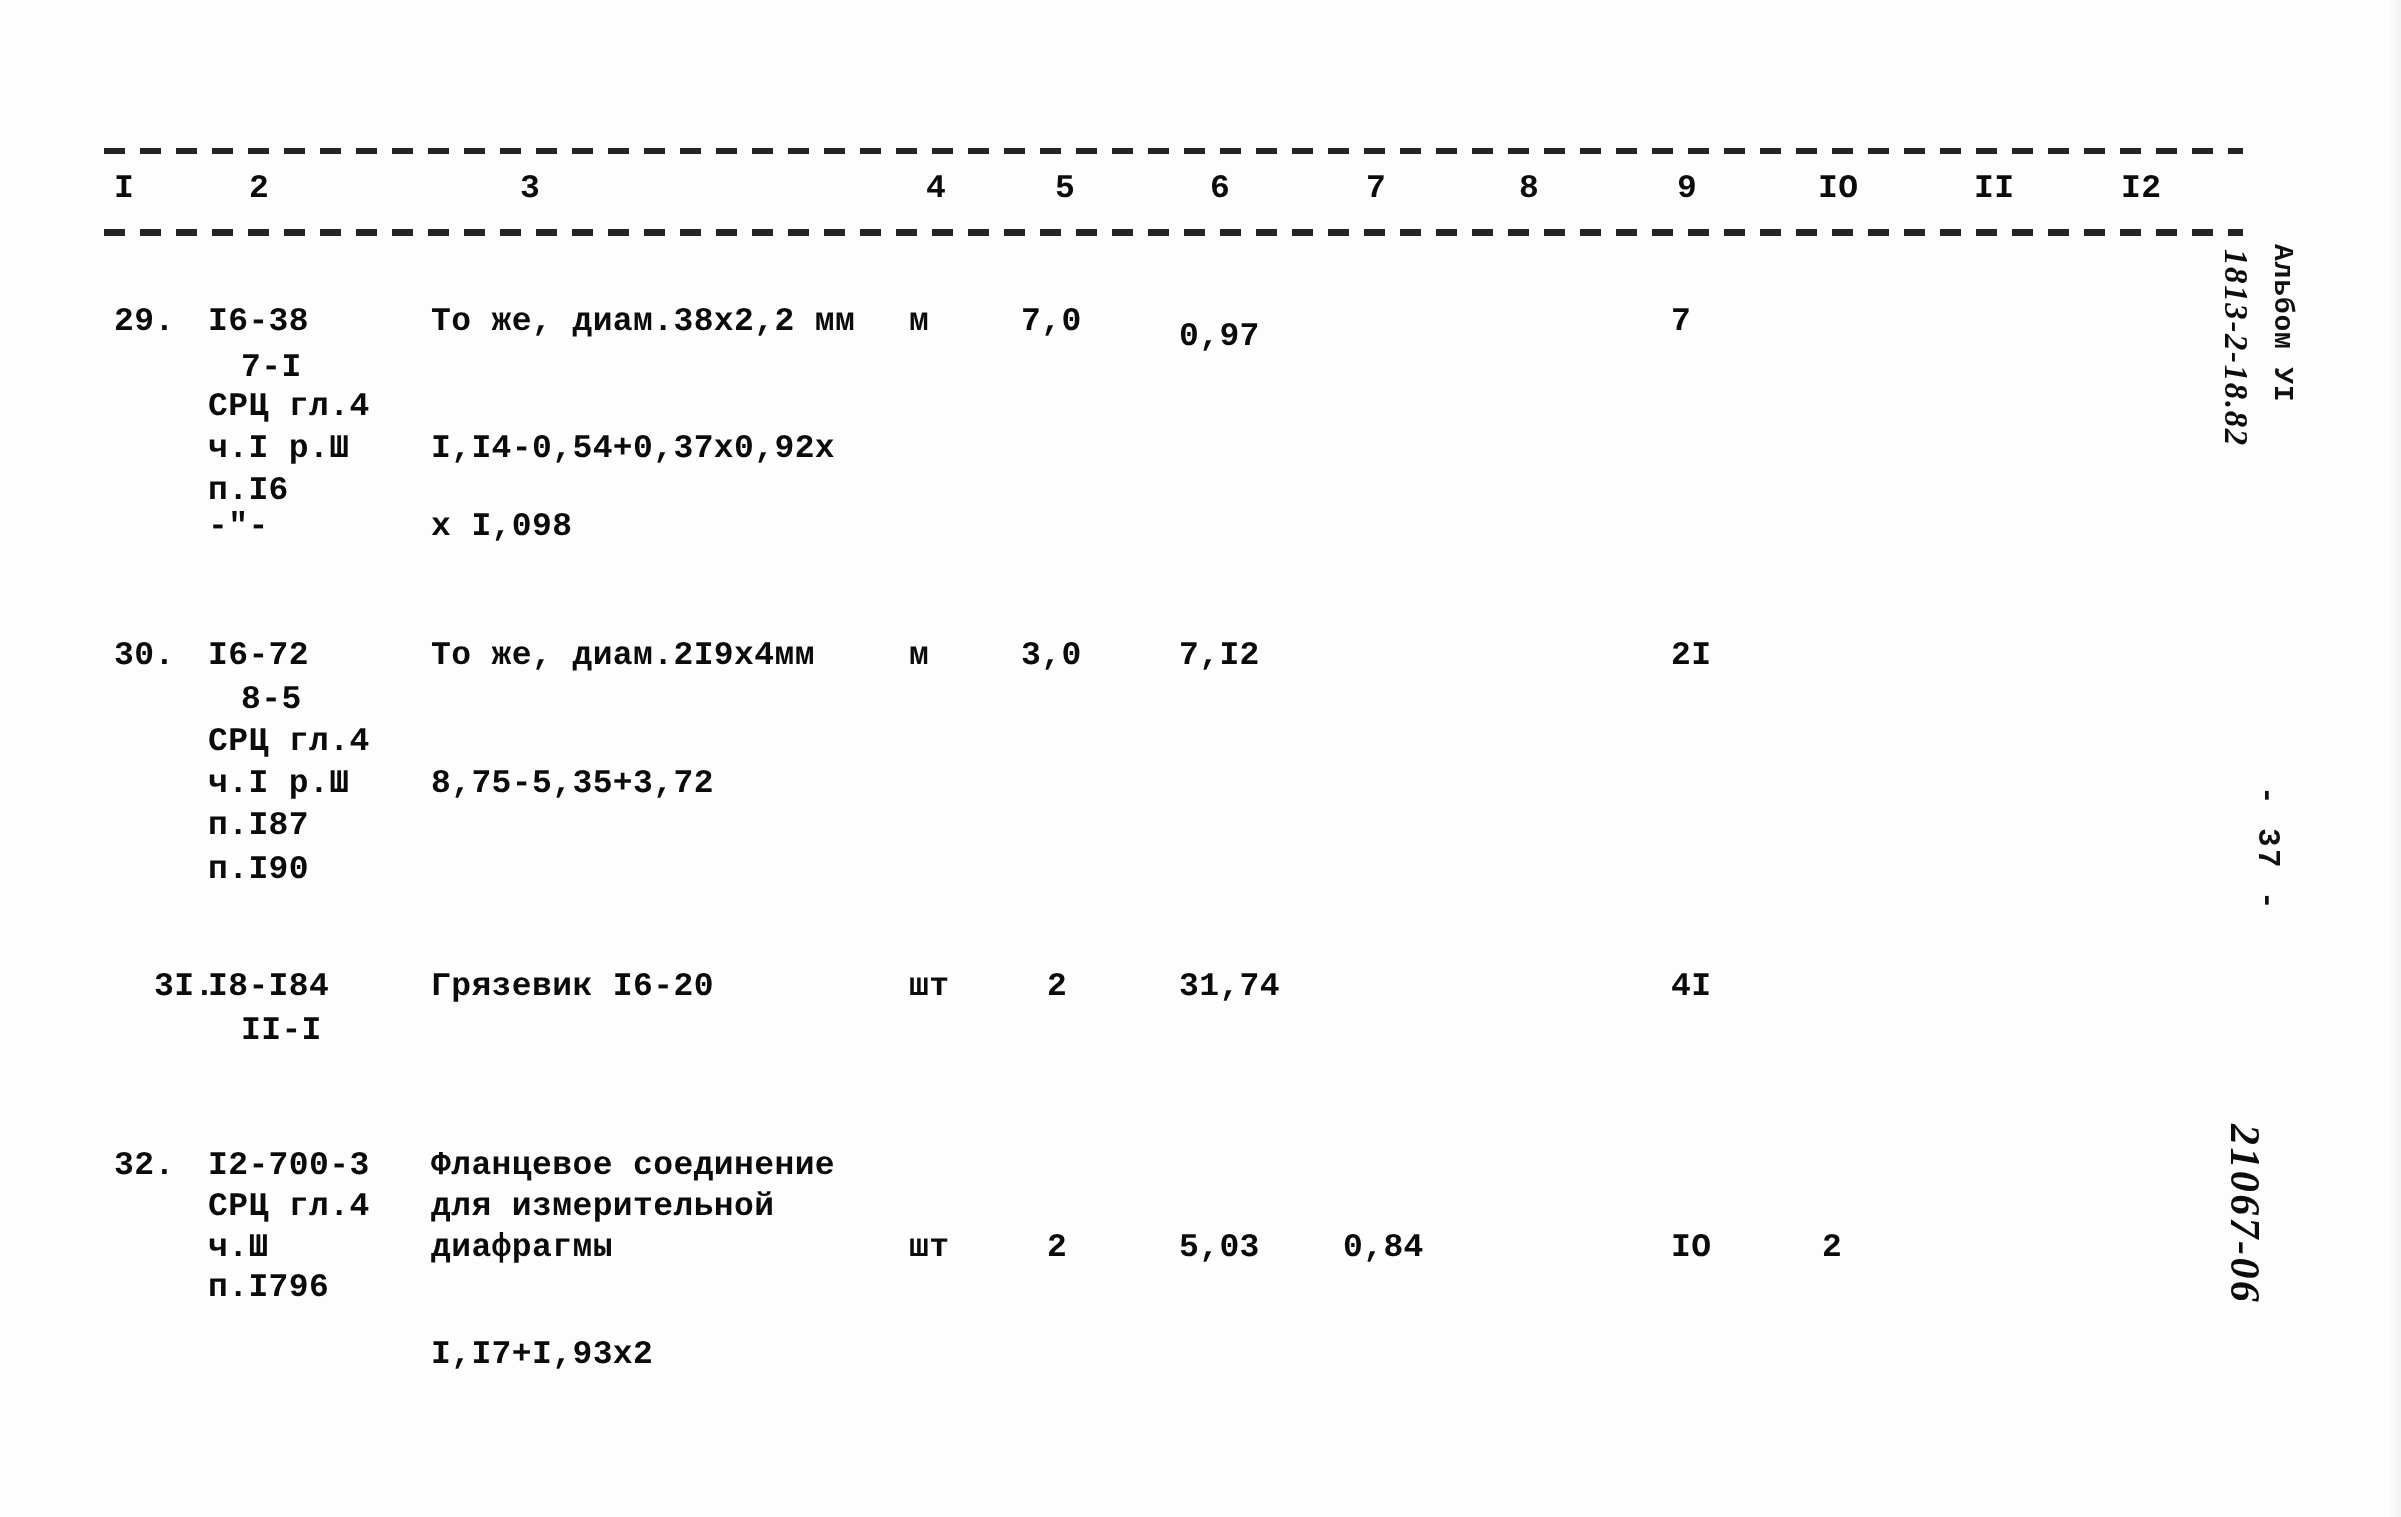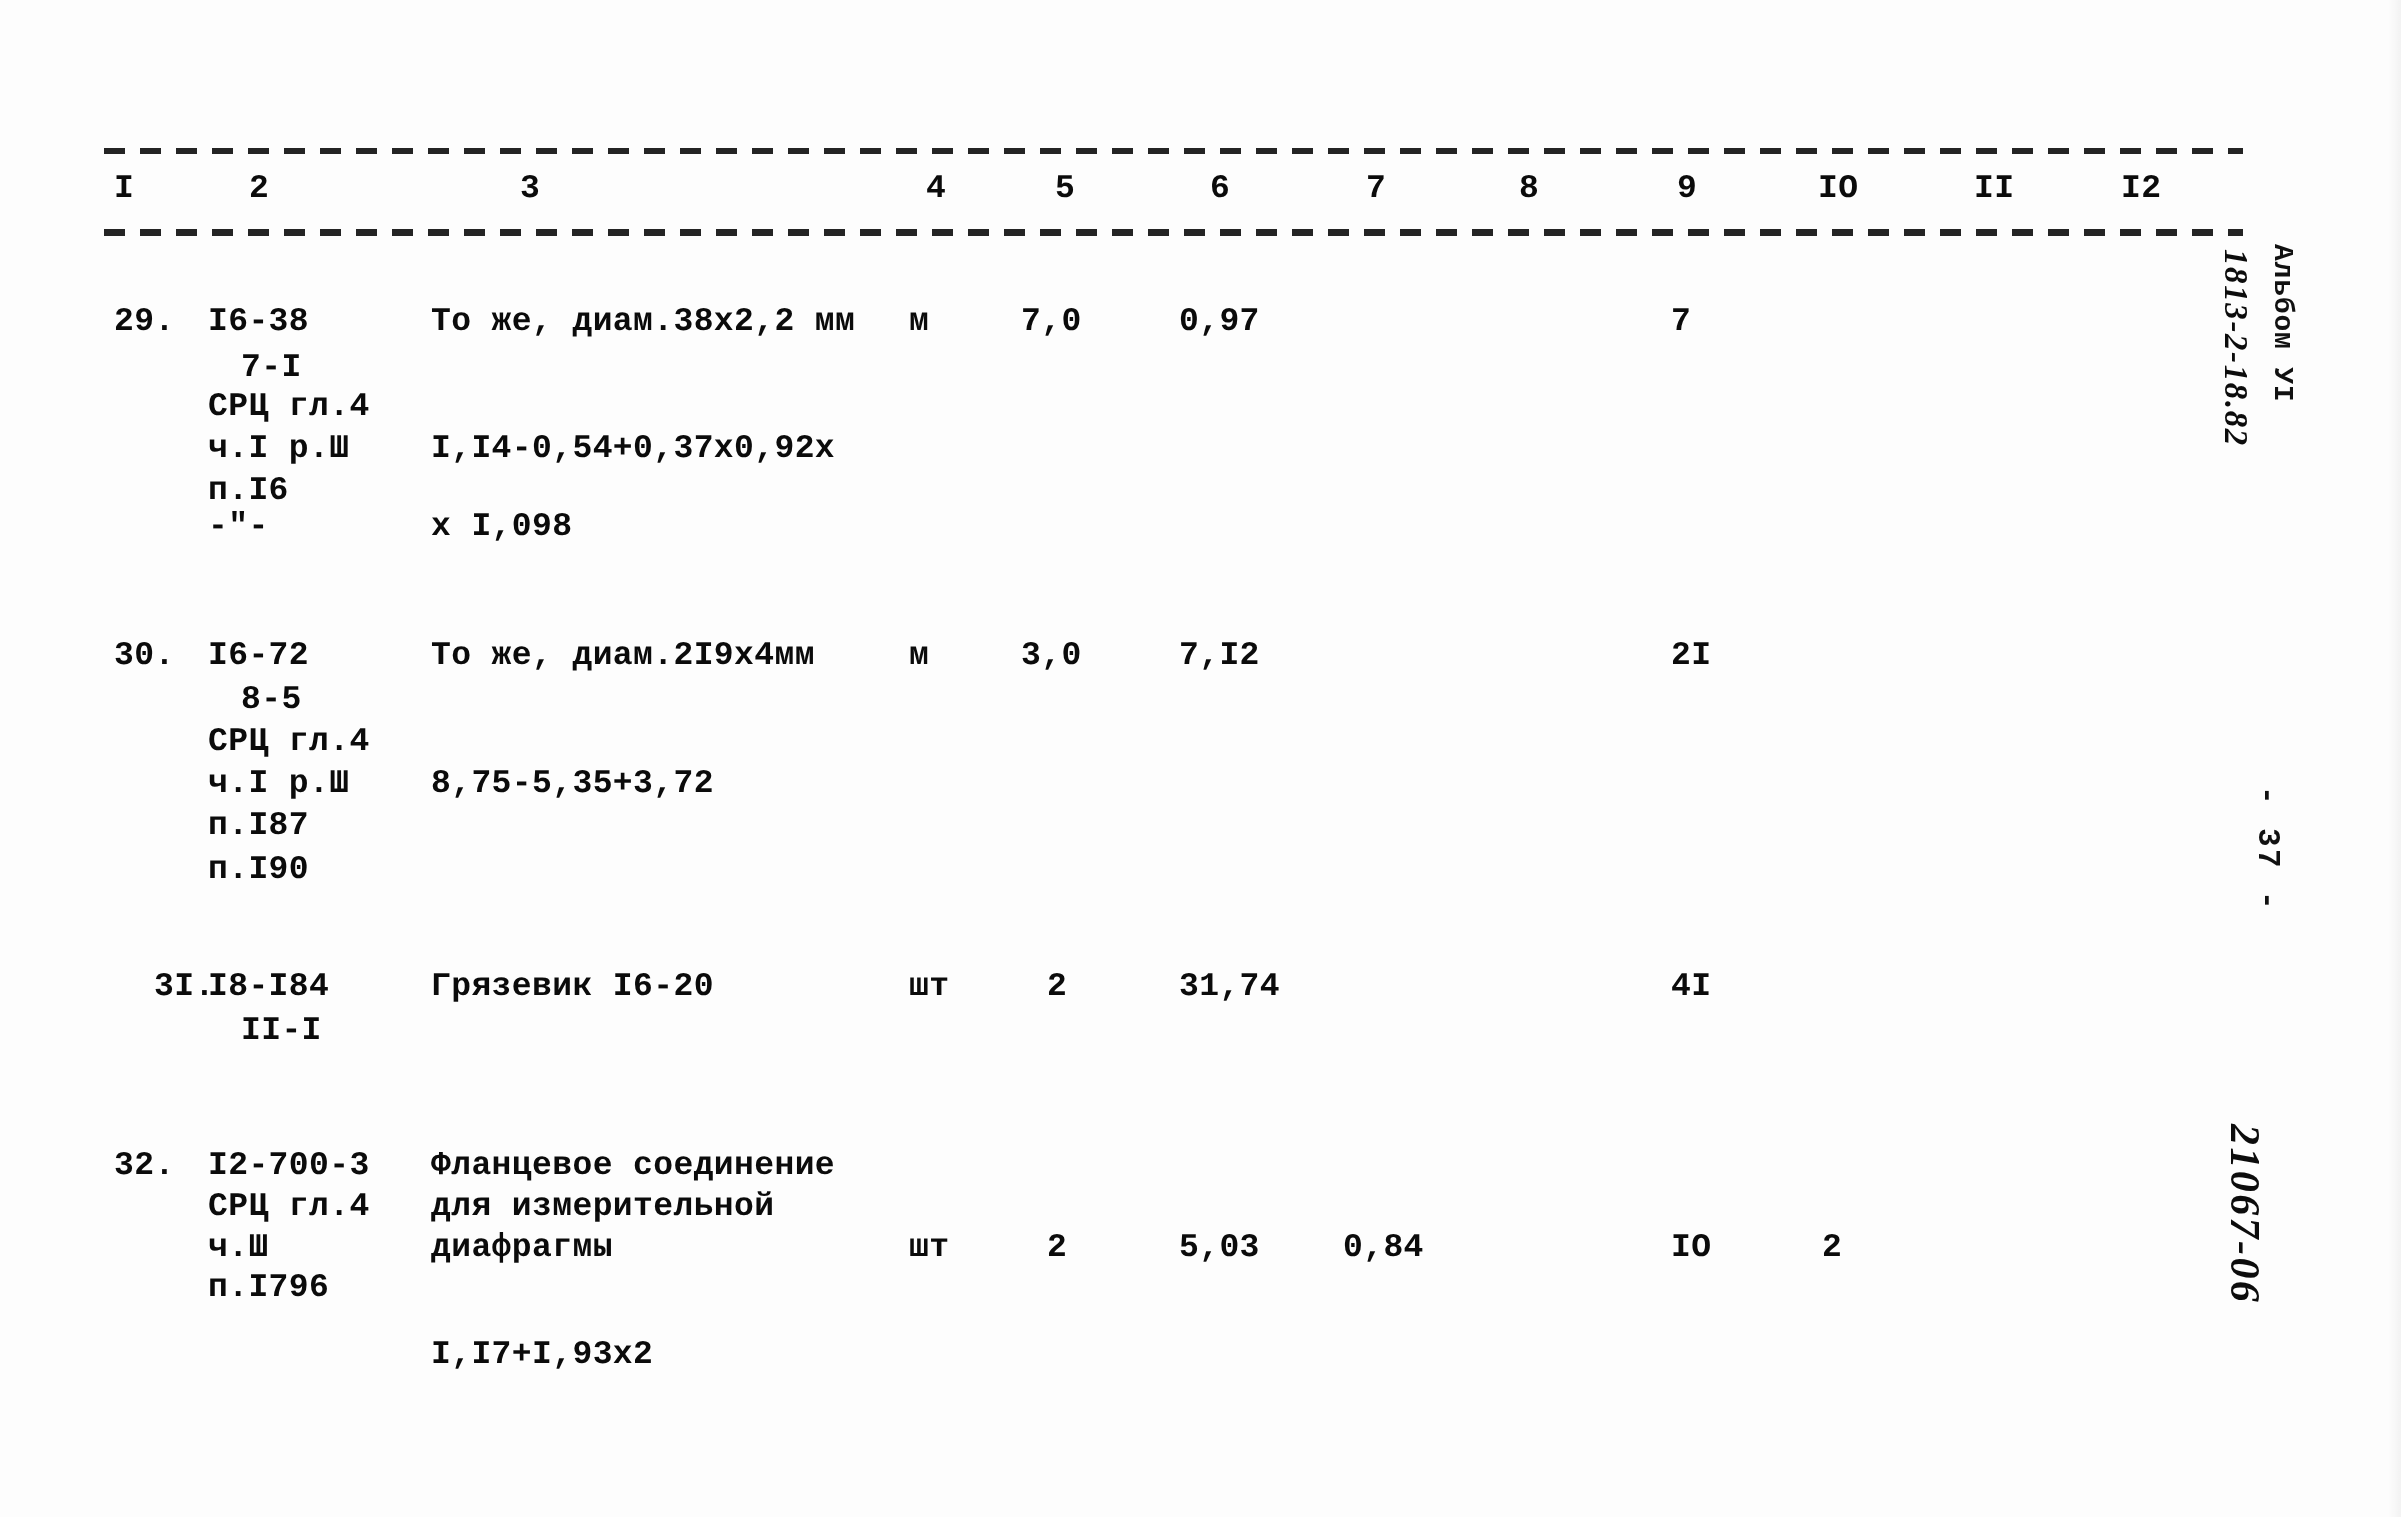--- a/index.html
+++ b/index.html
@@ -131,21 +131,21 @@
     <div class="tw cell" style="left:208px; top:426px;">ч.I р.Ш</div>
     <div class="tw cell" style="left:208px; top:468px;">п.I6</div>
     <div class="tw cell" style="left:208px; top:504px;">-"-</div>
 
     <div class="tw cell" style="left:431px; top:299px;">То же, диам.38х2,2 мм</div>
     <div class="tw cell" style="left:431px; top:426px;">I,I4-0,54+0,37х0,92х</div>
     <div class="tw cell" style="left:431px; top:504px;">х I,098</div>
 
     <div class="tw cell num" style="left:909px; top:299px;">м</div>
     <div class="tw cell num" style="left:1021px; top:299px;">7,0</div>
-    <div class="tw cell num" style="left:1179px; top:299px;">0,97</div>
+    <div class="tw cell num" style="left:1179px; top:314px;">0,97</div>
     <div class="tw cell num" style="left:1360px; top:299px;"></div>
     <div class="tw cell num" style="left:1514px; top:299px;"></div>
     <div class="tw cell num" style="left:1671px; top:299px;">7</div>
     <div class="tw cell num" style="left:1813px; top:299px;"></div>
     <div class="tw cell num" style="left:1968px; top:299px;"></div>
     <div class="tw cell num" style="left:2114px; top:299px;"></div>
   </div>
 
   <div>
     <div class="tw cell" style="left:114px; top:633px;">30.</div>

